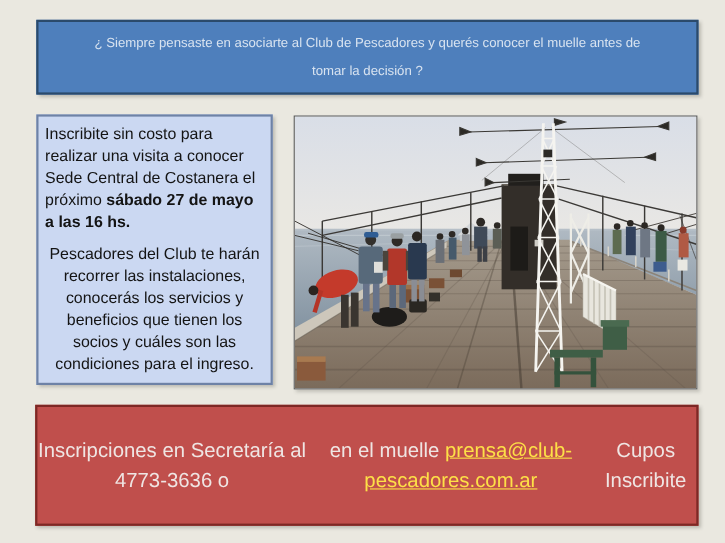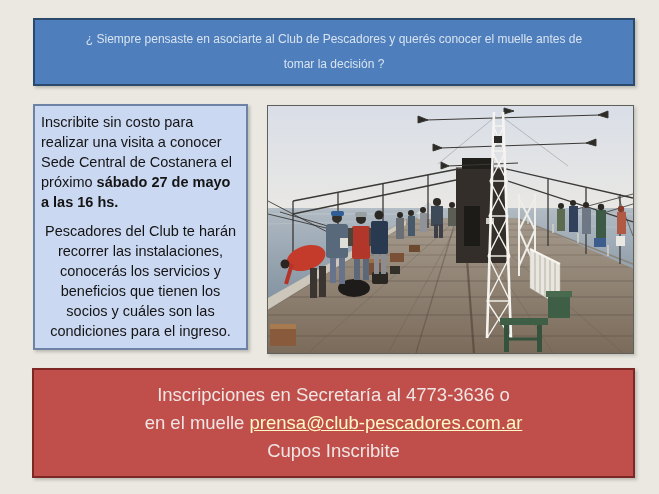--- a/index.html
+++ b/index.html
@@ -35,25 +35,25 @@
     position:absolute;left:267px;top:105px;width:365px;height:247px;
     border:1px solid #5f5f5b;box-sizing:content-box;
     box-shadow:2px 2px 3px rgba(80,80,70,.25);
     background:#dfe2e8;
   }
   .photo svg{display:block;}
 
   .footer-box{
     position:absolute;left:32px;top:368px;width:603px;height:110px;
     background:#c04f4c;border:2px solid #7d2825;box-sizing:border-box;
-    display:flex;flex-direction:column;align-items:center;justify-content:center;
+    display:flex;flex-direction:row;align-items:center;justify-content:center;
     box-shadow:2px 2px 3px rgba(80,80,70,.30);
   }
   .footer-line{font-size:18.5px;line-height:28px;color:#efe5e3;text-align:center;}
-  .footer-line a{color:#fef9c3;text-decoration:underline;cursor:pointer;}
+  .footer-line a{color:#fde047;text-decoration:underline;cursor:pointer;}
 </style>
 </head>
 <body>
 
 <div class="slide">
 
   <div class="banner">
     <div class="banner-text">¿ Siempre pensaste en asociarte al Club de Pescadores y querés conocer el muelle antes de tomar la decisión ?</div>
   </div>
 

